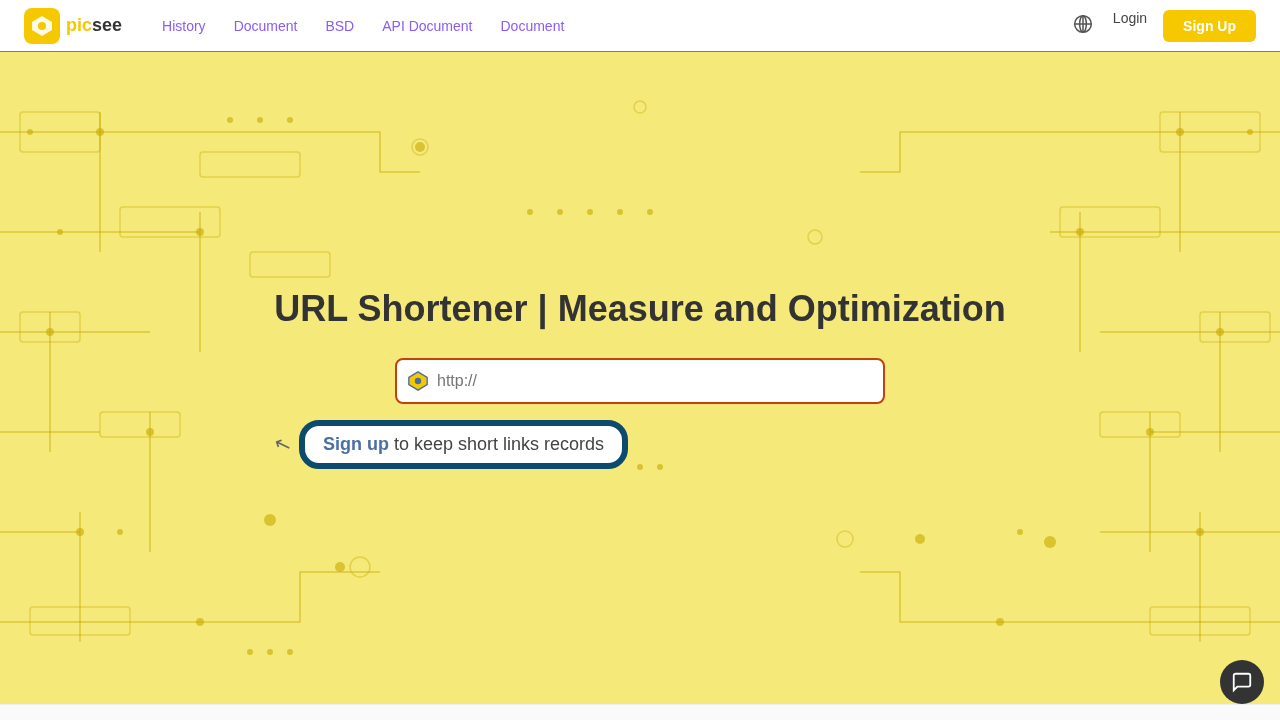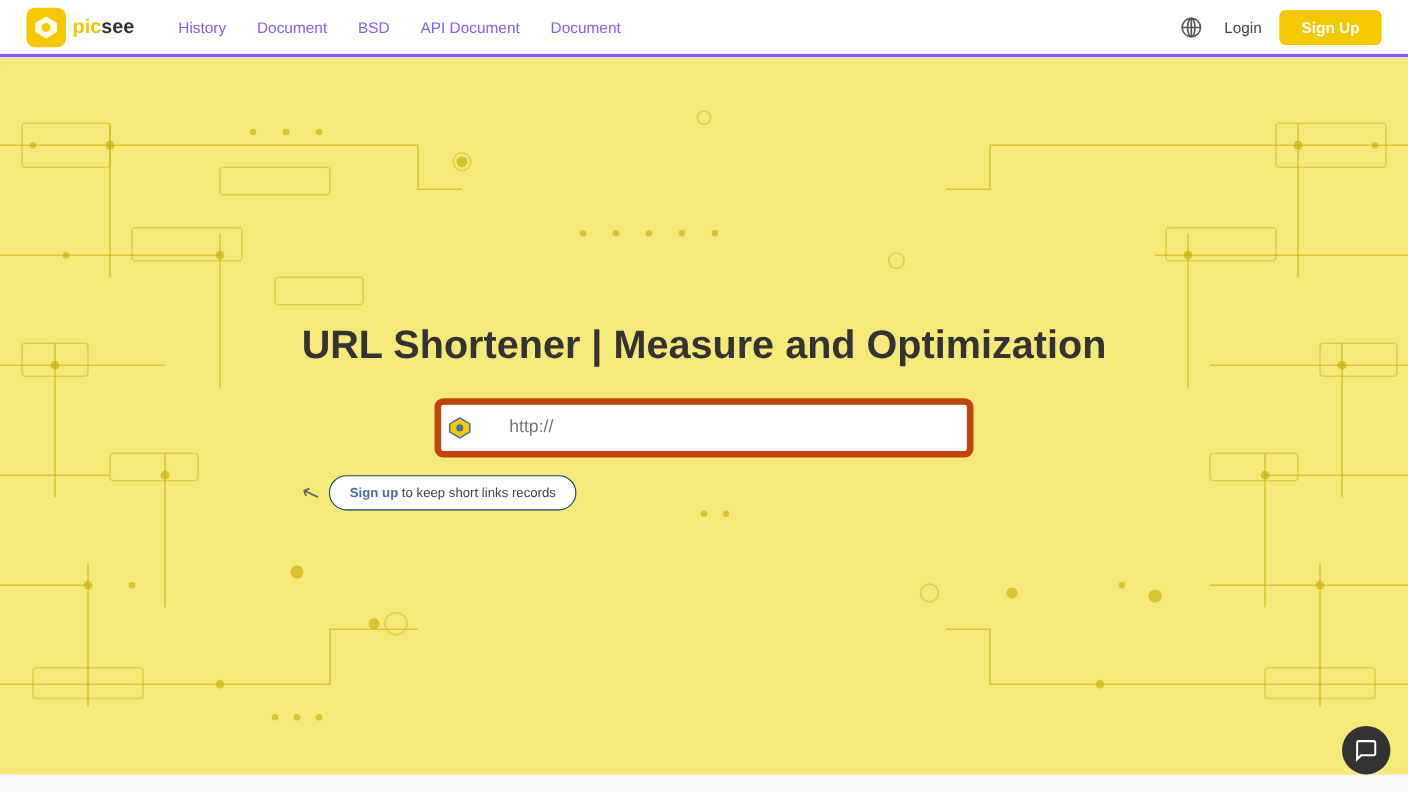--- a/index.html
+++ b/index.html
@@ -2,35 +2,35 @@
 <html><head>
   <meta charset="utf-8">
   <style>
     * { margin: 0; padding: 0; box-sizing: border-box; }
     body { font-family: -apple-system, BlinkMacSystemFont, 'Segoe UI', sans-serif; width: 1280px; height: 720px; overflow: hidden; background: #f5e97a; }
 
     
     nav {
       position: fixed; top: 0; left: 0; right: 0; height: 52px;
       background: #fff; display: flex; align-items: center;
-      padding: 0 24px; z-index: 100; border-bottom: 3px solid #8b5cf6;
+      padding: 0 24px; z-index: 100; border-bottom: 1px solid #8b5cf6;
     }
     .logo {
       display: flex; align-items: center; gap: 6px; margin-right: 40px;
     }
     .logo-icon {
       width: 36px; height: 36px; background: #f5c800; border-radius: 8px;
       display: flex; align-items: center; justify-content: center;
       font-weight: 900; font-size: 14px; color: #fff;
     }
     .logo-text { font-size: 18px; font-weight: 700; color: #333; }
     .logo-text span { color: #f5c800; }
     .nav-links { display: flex; gap: 28px; align-items: center; flex: 1; }
     .nav-link { font-size: 14px; color: #8b5cf6; text-decoration: none; cursor: pointer; }
-    .nav-right { display: flex; align-items: center; gap: 16px; }
+    .nav-right { display: flex; align-items: flex-start; gap: 16px; }
     .globe-btn {
       width: 28px; height: 28px; border: none; background: transparent; cursor: pointer;
       display: flex; align-items: center; justify-content: center; color: #555;
     }
     .login-btn {
       font-size: 14px; color: #444; cursor: pointer; background: none; border: none;
     }
     .signup-btn {
       background: #f5c800; color: #fff; border: none; padding: 8px 20px;
       border-radius: 6px; font-size: 14px; font-weight: 600; cursor: pointer;
@@ -51,35 +51,35 @@
       font-size: 36px; font-weight: 700; color: #333; margin-bottom: 28px;
     }
     .url-input-wrapper {
       width: 490px; position: relative; margin: 0 auto;
     }
     .url-input-icon {
       position: absolute; left: 12px; top: 50%; transform: translateY(-50%);
       width: 22px; height: 22px;
     }
     .url-input {
-      width: 100%; padding: 12px 16px 12px 62px;
-      border: 6px solid #c2410c; border-radius: 8px;
+      width: 100%; padding: 12px 16px 12px 40px;
+      border: 2px solid #c2410c; border-radius: 8px;
       font-size: 16px; color: #555; outline: none;
       background: #fff;
     }
     .signup-hint {
       margin-top: 16px; display: flex; align-items: center; gap: 8px;
       justify-content: flex-start;
     }
     .cursor-icon {
       font-size: 20px; color: #666; transform: rotate(-20deg);
     }
     .hint-bubble {
-      background: #fff; border: 1px solid #0c4a6e; border-radius: 20px;
-      padding: 8px 18px; font-size: 12px; color: #444; text-align: center;
+      background: #fff; border: 6px solid #0c4a6e; border-radius: 20px;
+      padding: 8px 18px; font-size: 18px; color: #444; text-align: center;
     }
     .hint-bubble .signup-link {
       color: #4a6fa5; font-weight: 600; cursor: pointer;
       text-decoration: none;
     }
 
     
     .footer {
       height: 68px; background: #fafafa; border-top: 1px solid #eee;
       display: flex; align-items: center; justify-content: center; gap: 48px;

